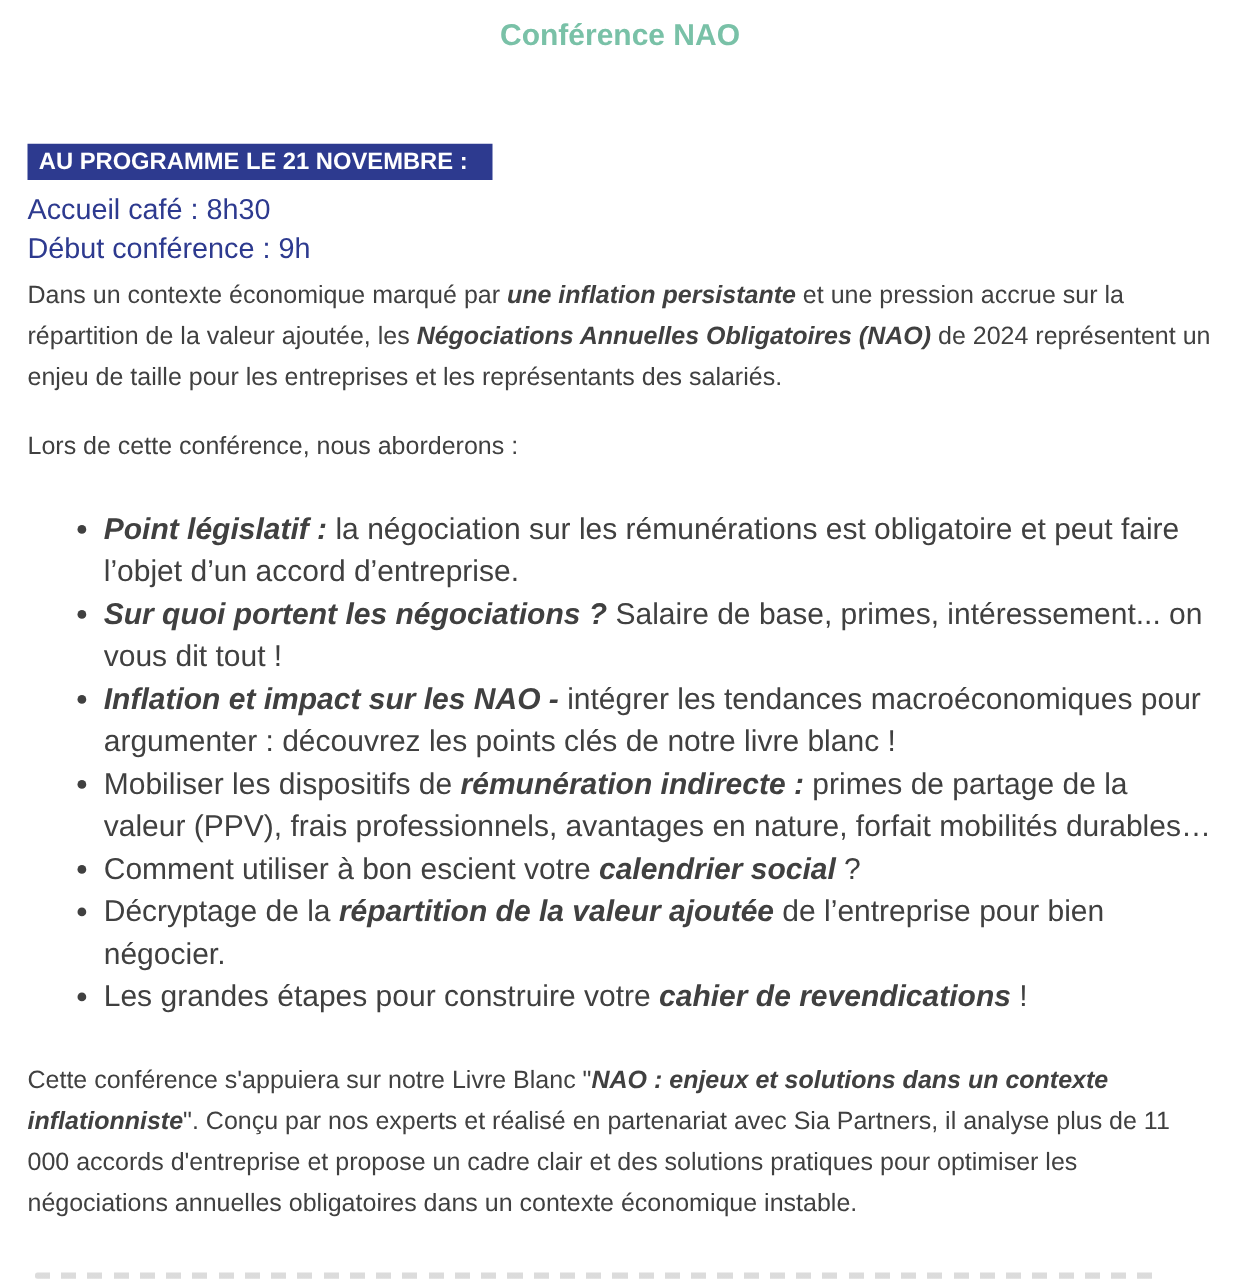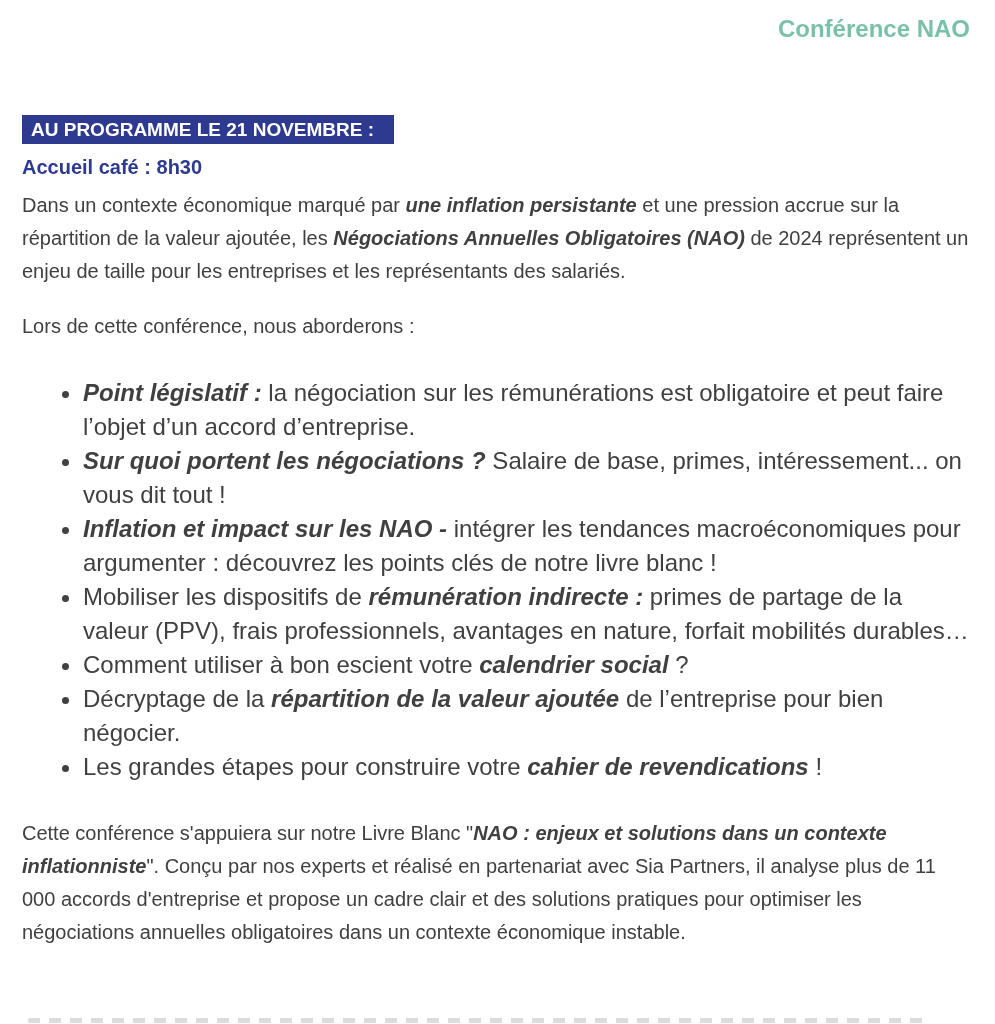--- a/index.html
+++ b/index.html
@@ -13,41 +13,41 @@
     width:995px;height:1024px;
     overflow:hidden;
     background:#fff;
     box-sizing:border-box;
     padding:0 25px 0 22px;
     font-family:"Liberation Sans", sans-serif;
     color:var(--body-gray);
   }
   .eyebrow{
     margin:14px 0 0;
-    text-align:right;
+    text-align:center;
     font-size:24px;line-height:30px;font-weight:700;
     color:var(--accent-teal);
   }
   .title{
     margin:9px 0 0;
     text-align:center;
     font-size:28px;line-height:38px;font-weight:700;
     color:var(--brand-blue);
   }
   .title .line{display:block;}
   .badge{
     display:inline-block;
     margin:71px 0 0;
     background:var(--brand-blue);
     color:#ffffff;
     font-size:19px;line-height:20px;font-weight:700;
     padding:5px 20px 4px 9px;
   }
   .time{
-    font-size:20px;line-height:31px;font-weight:700;
+    font-size:23px;line-height:31px;font-weight:400;
     color:var(--brand-blue);
   }
   .time.first{margin-top:8px;}
   p.body{
     margin:0;
     font-size:20px;line-height:33px;
     color:var(--body-gray);
   }
   p.intro{margin-top:6px;}
   p.lead-in{margin-top:22px;}
@@ -80,20 +80,21 @@
 
   <div class="eyebrow">Conférence NAO</div>
 
 
   <div>
     <div class="badge">AU PROGRAMME LE 21 NOVEMBRE :</div>
   </div>
 
   <div class="time first">Accueil café : 8h30</div>
 
+  <div class="time">Début conférence : 9h</div>
 
   <p class="body intro"><span>Dans un contexte économique marqué par </span><span class="b">une inflation persistante</span><span> et une pression accrue sur la répartition de la valeur ajoutée, les </span><span class="b">Négociations Annuelles Obligatoires (NAO)</span><span> de 2024 représentent un enjeu de taille pour les entreprises et les représentants des salariés.</span></p>
 
   <p class="body lead-in">Lors de cette conférence, nous aborderons :</p>
 
   <ul class="agenda">
       <li><span class="b">Point législatif :</span><span> la négociation sur les rémunérations est obligatoire et peut faire l’objet d’un accord d’entreprise.</span></li>
       <li><span class="b">Sur quoi portent les négociations ?</span><span> Salaire de base, primes, intéressement... on vous dit tout !</span></li>
       <li><span class="b">Inflation et impact sur les NAO -</span><span> intégrer les tendances macroéconomiques pour argumenter : découvrez les points clés de notre livre blanc !</span></li>
       <li><span>Mobiliser les dispositifs de </span><span class="b">rémunération indirecte :</span><span> primes de partage de la valeur (PPV), frais professionnels, avantages en nature, forfait mobilités durables…</span></li>

